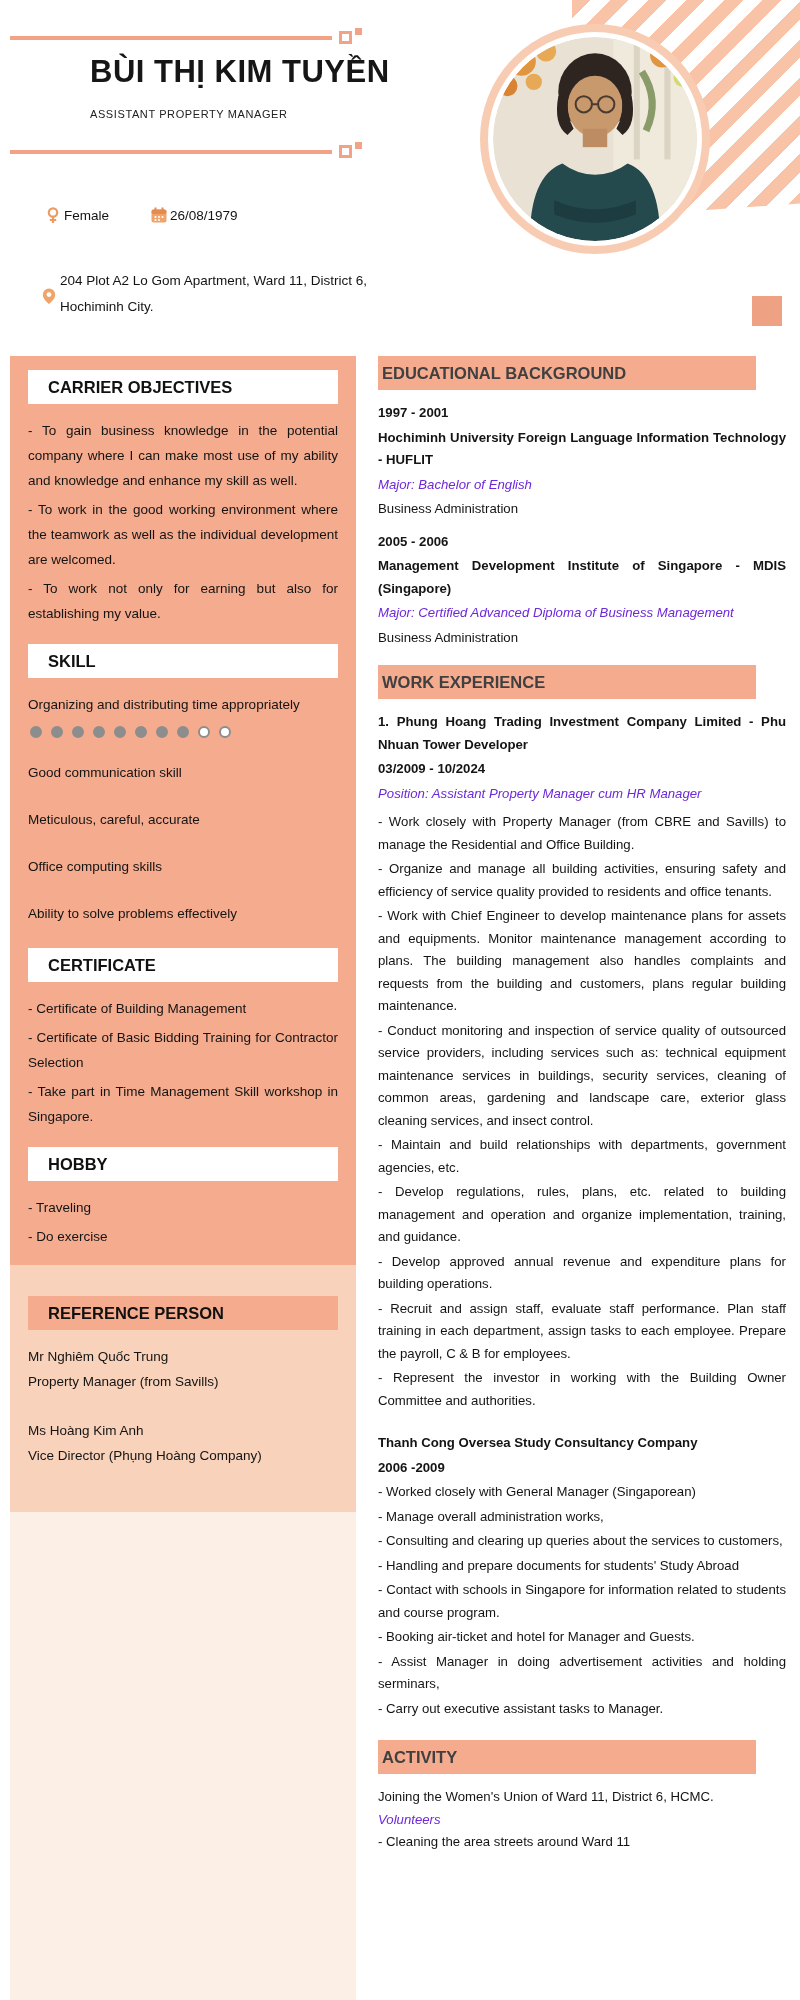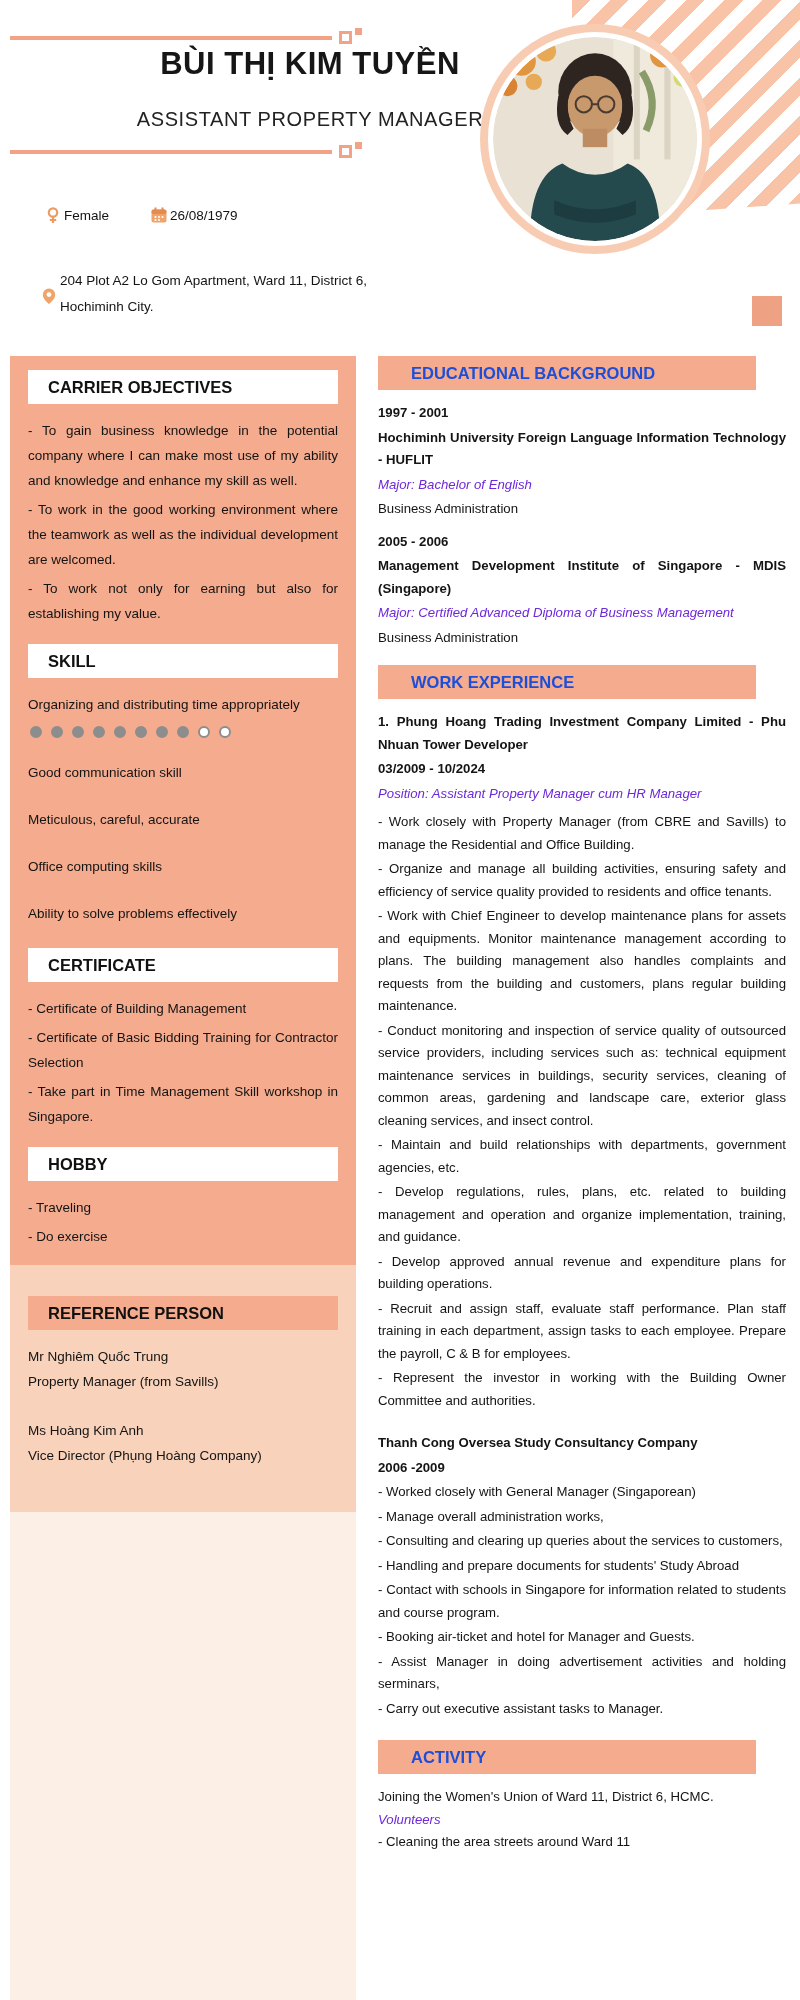--- a/index.html
+++ b/index.html
@@ -10,24 +10,24 @@
   
   .stripes{position:absolute;top:0;right:0;width:228px;height:212px;z-index:1;
     background:repeating-linear-gradient(135deg,#F8C3A6 0 13px,#ffffff 13px 27px);
     clip-path:polygon(0 0,100% 0,100% 96%,46% 100%,0 34%)}
   .corner-sq{position:absolute;left:752px;top:296px;width:30px;height:30px;background:#EFA183;z-index:1}
   .deco-line{position:absolute;left:10px;width:322px;height:4px;background:#F2A385;z-index:2}
   .deco-line .sq-o{position:absolute;right:-20px;top:-5px;width:13px;height:13px;border:3px solid #F2A385;background:#fff}
   .deco-line .sq-f{position:absolute;right:-30px;top:-8px;width:7px;height:7px;background:#F2A385}
   .line1{top:36px}.line2{top:150px}
 
-  .name{position:absolute;top:46px;left:90px;width:440px;text-align:center;z-index:2;
+  .name{position:absolute;top:54px;left:90px;width:440px;text-align:left;z-index:2;
         font-size:31px;font-weight:bold;letter-spacing:.5px;color:#161616}
-  .job-title{position:absolute;top:108px;left:90px;width:440px;text-align:center;z-index:2;
-        font-size:20px;letter-spacing:.6px;color:#222}
+  .job-title{position:absolute;top:108px;left:90px;width:440px;text-align:left;z-index:2;
+        font-size:11px;letter-spacing:.6px;color:#222}
 
   .photo{position:absolute;left:480px;top:24px;width:230px;height:230px;border-radius:50%;
          border:8px solid #F8CCB2;background:#fff;padding:5px;overflow:hidden;z-index:3}
   .photo svg{display:block;width:204px;height:204px;border-radius:50%}
 
   .info-group{position:absolute;display:flex;align-items:center;gap:2px;font-size:13.5px;z-index:2}
   .info-group .txt{white-space:nowrap}
   .addr-text{font-size:13.5px;line-height:26px}
   .icon18{width:18px;height:18px;flex:0 0 18px}
 
@@ -49,22 +49,22 @@
   .skill-item{margin-bottom:22px}
   .dots{display:flex;gap:9px;margin:9px 0 0 2px}
   .dot{width:12px;height:12px;border-radius:50%;border:2px solid #8D8D8D;background:#fff;flex:0 0 12px}
   .dot.filled{background:#8D8D8D}
 
   .ref-person{margin-bottom:24px}
   .ref-person div{line-height:25px}
 
   
   .right-col{position:absolute;left:378px;top:356px;width:408px;font-size:13.2px;line-height:22.5px;z-index:2}
-  .r-hdr{background:#F5AB8E;width:378px;height:34px;line-height:34px;padding-left:33px;
-         font-weight:bold;font-size:16.5px;color:#1d4ed8;margin-bottom:12px}
+  .r-hdr{background:#F5AB8E;width:378px;height:34px;line-height:34px;padding-left:4px;
+         font-weight:bold;font-size:16.5px;color:#404040;margin-bottom:12px}
   .r-sec{margin-top:16px}
   .rb{font-weight:bold}
   .rj{text-align:justify}
   .rit{font-style:italic;color:#6d28d9}
   .edu{margin-bottom:10px}
   .edu div{margin-bottom:2px}
   .job{margin-bottom:20px}
   .job p,.job div{margin-bottom:2px}
   .job .job-pos{margin-bottom:6px}
 </style>

